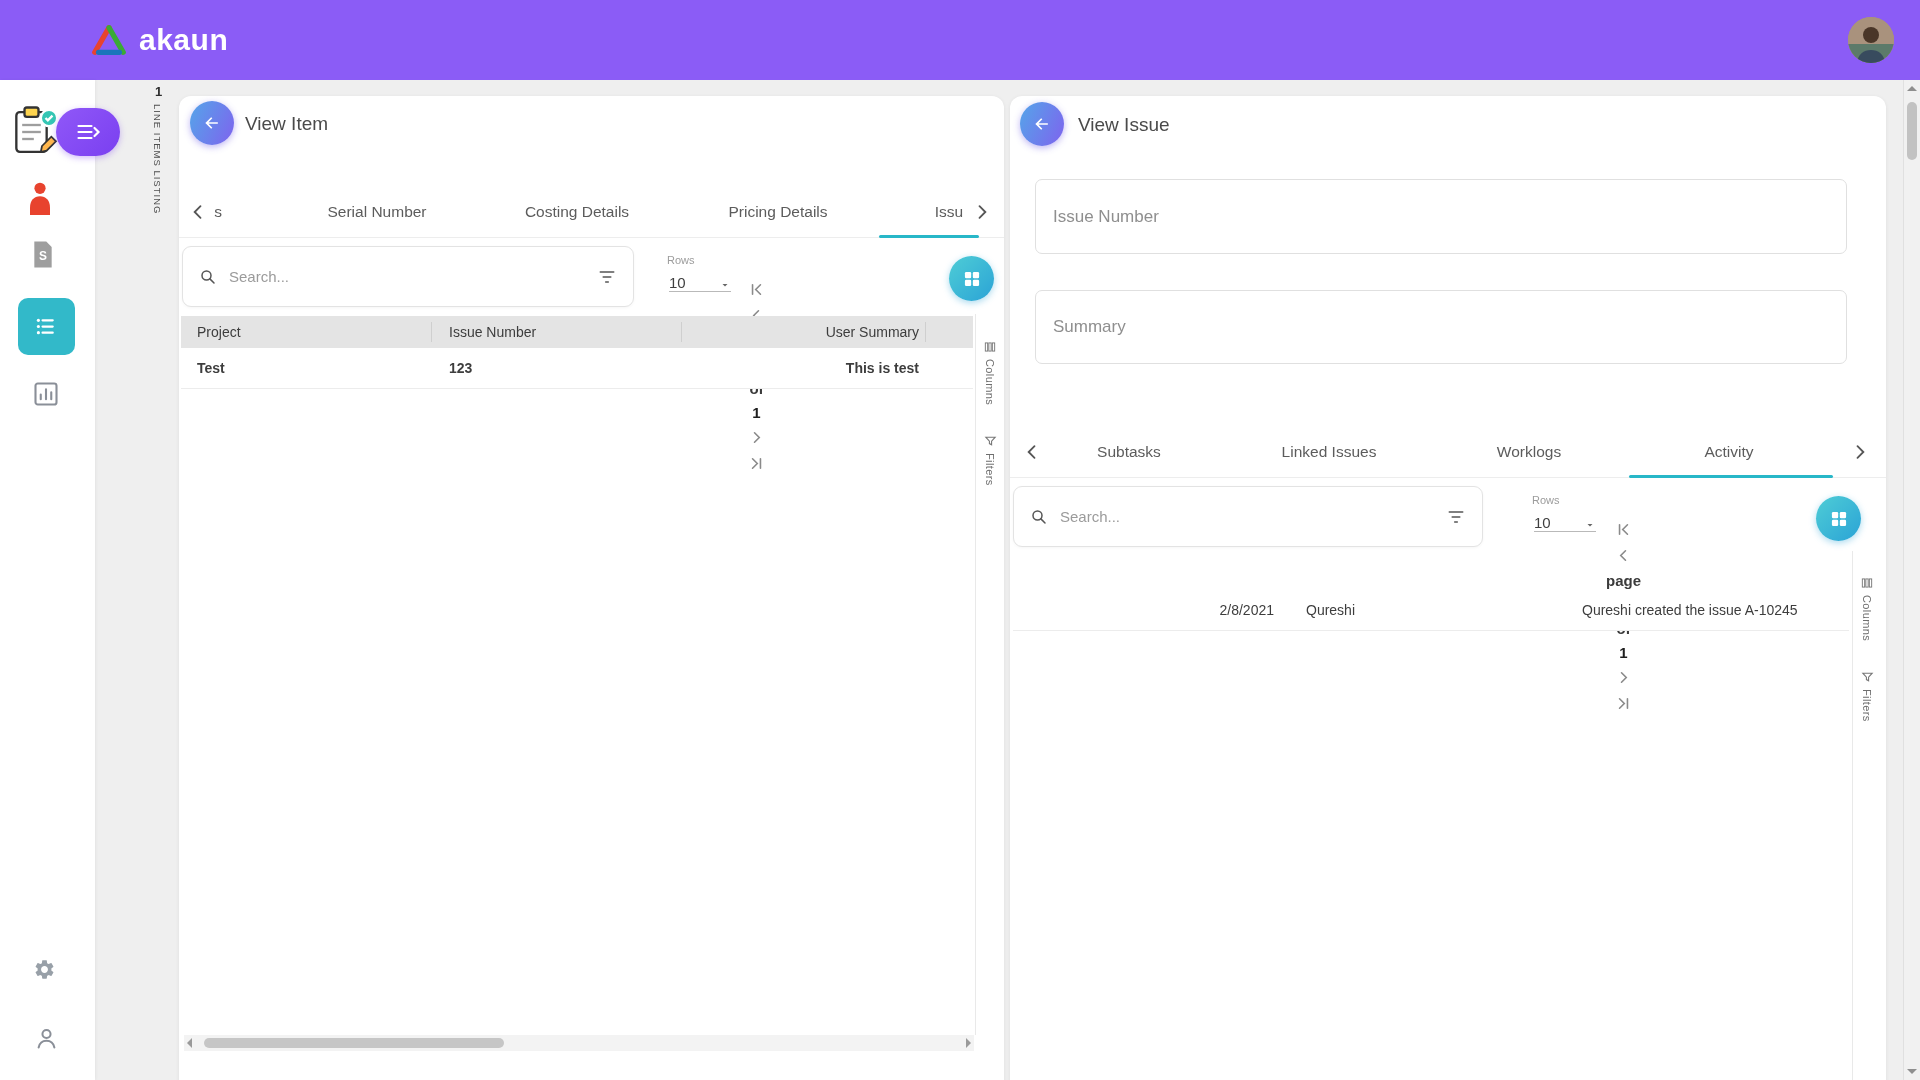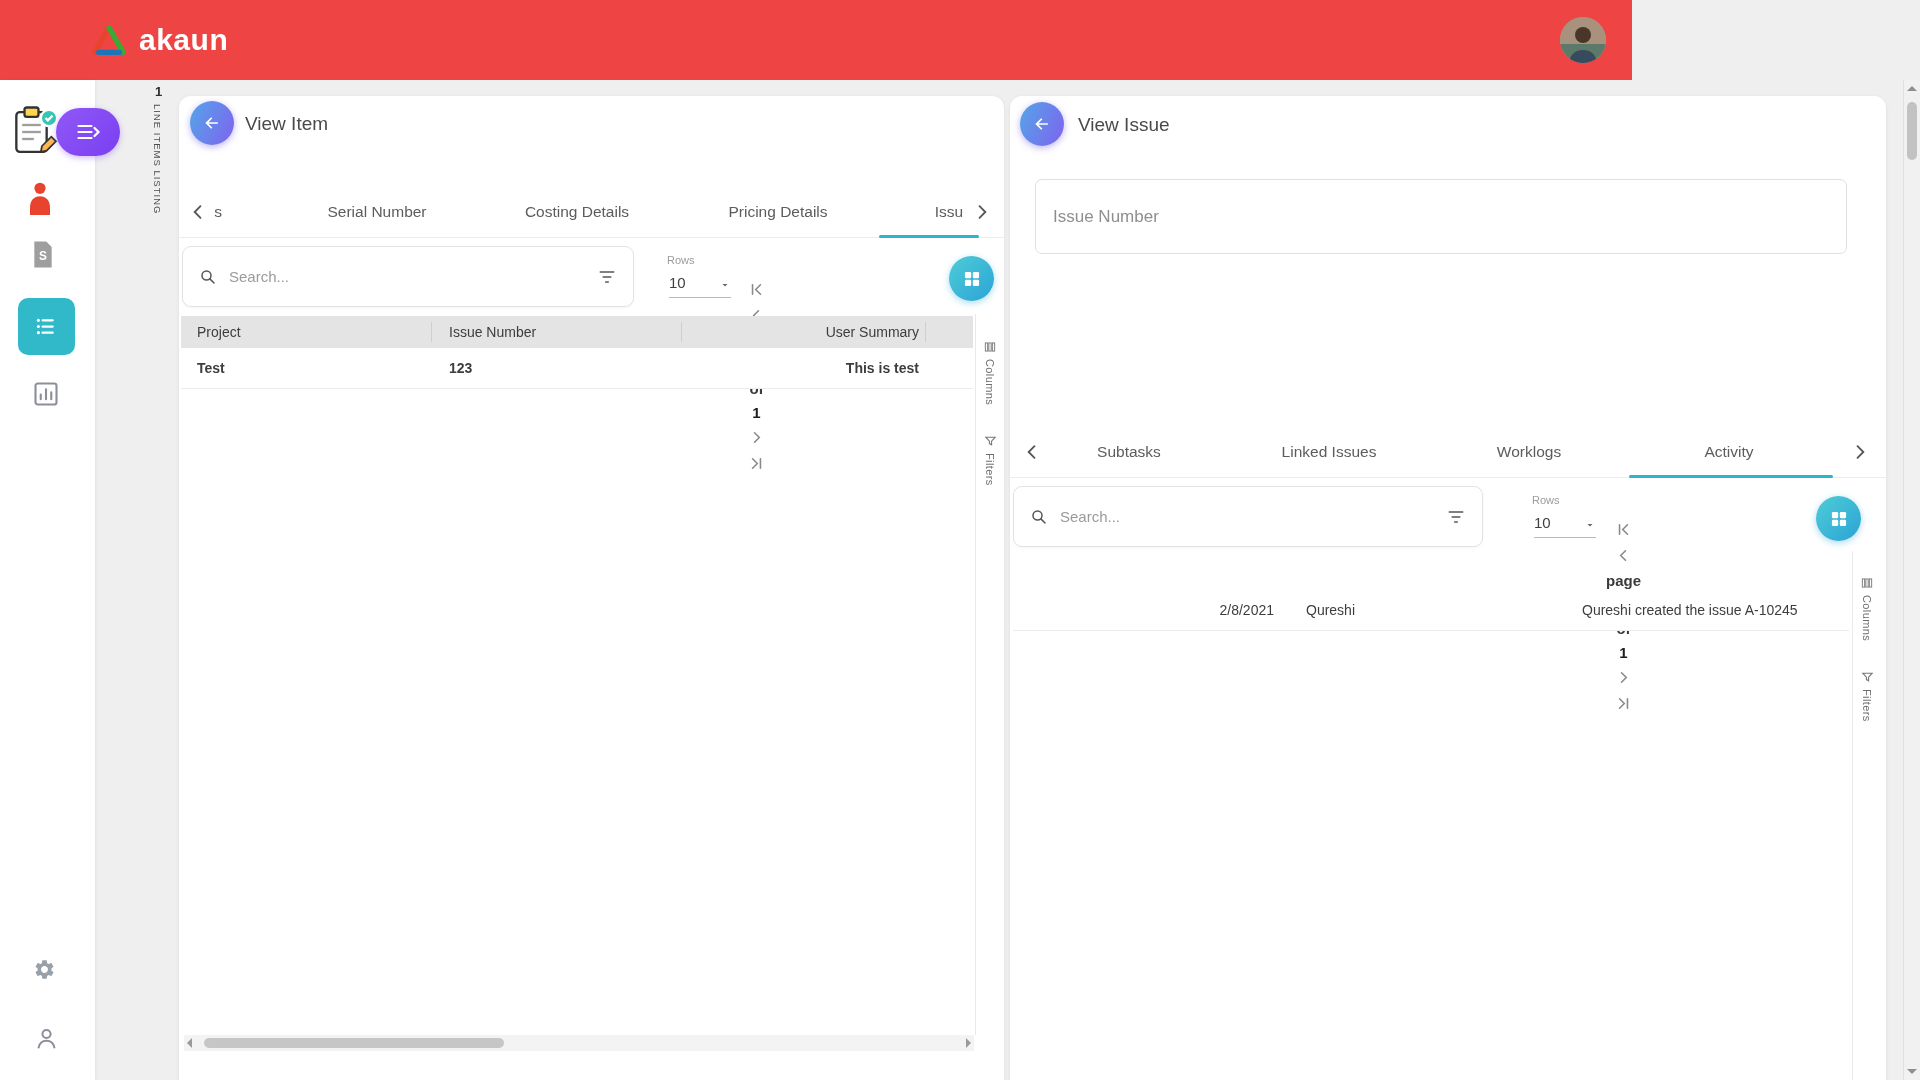--- a/index.html
+++ b/index.html
@@ -2,21 +2,21 @@
 <html><head>
 <meta charset="utf-8">
 <title>akaun</title>
 <style>
   html,body{margin:0;padding:0;background:#efefef;}
   *{box-sizing:border-box;}
   .stage{position:relative;width:1920px;height:1080px;background:#efefef;
          font-family:"Liberation Sans",sans-serif;overflow:hidden;}
 
   
-  .header{position:absolute;left:0;top:0;width:1632px;height:80px;background:#ef4444;}
+  .header{position:absolute;left:0;top:0;width:1920px;height:80px;background:#8b5cf6;}
   .logo{position:absolute;left:90px;top:0;height:80px;display:flex;align-items:center;gap:11px;cursor:pointer;}
   .logo-text{color:#fff;font-size:30px;font-weight:700;letter-spacing:.5px;}
   .avatar{position:absolute;right:26px;top:17px;width:46px;height:46px;border-radius:50%;overflow:hidden;cursor:pointer;background:#a9927d;}
 
   
   .sidebar{position:absolute;left:0;top:80px;width:95px;height:1000px;background:#fff;box-shadow:1px 0 3px rgba(0,0,0,.05);}
   .sb-item{position:absolute;cursor:pointer;display:flex;align-items:center;justify-content:center;}
   .sb-clip{left:6px;top:22px;width:58px;height:60px;}
   .sb-pill{left:56px;top:28px;width:64px;height:48px;border-radius:24px;z-index:4;
            background:linear-gradient(135deg,#9058f8,#7a3ff0);box-shadow:0 2px 6px rgba(122,63,240,.35);}
@@ -68,21 +68,21 @@
   .card-right .search-box{left:3px;top:390px;width:470px;}
   .search-input{flex:1;border:none;outline:none;font-size:15px;color:#444;margin-left:10px;background:transparent;
                 font-family:"Liberation Sans",sans-serif;}
   .search-input::placeholder{color:#9b9b9b;}
   .filter-btn{cursor:pointer;display:flex;}
 
   .rows-label{position:absolute;font-size:11px;color:#9c9c9c;}
   .card-left .rows-label{left:488px;top:158px;}
   .card-right .rows-label{left:522px;top:398px;}
   .rows-select{position:absolute;width:62px;display:flex;align-items:flex-end;justify-content:space-between;
-               border-bottom:1px solid #b9b9b9;padding-bottom:6px;font-size:15px;color:#3f3f3f;cursor:pointer;}
+               border-bottom:1px solid #b9b9b9;font-size:15px;color:#3f3f3f;cursor:pointer;}
   .card-left .rows-select{left:490px;top:178px;}
   .card-right .rows-select{left:524px;top:418px;}
 
   .pager{position:absolute;display:flex;align-items:center;gap:7px;flex-direction:column;}
   .card-left .pager{left:560px;top:184px;}
   .card-right .pager{left:596px;top:424px;}
   .pg-btn{display:flex;cursor:pointer;}
   .pg-word{font-size:15px;font-weight:600;color:#3b3b3b;}
   .pg-num{font-size:15px;font-weight:800;color:#1f1f1f;}
 
@@ -359,20 +359,23 @@
     <button class="back-btn">
       <svg width="20" height="20" viewBox="0 0 24 24">
         <path d="M19 11H7.8l4.6-4.6L11 5l-7 7 7 7 1.4-1.4L7.8 13H19z" fill="#fff"></path>
       </svg>
     </button>
     <h1 class="panel-title">View Issue</h1>
 
     <div class="field f1">
       <span>Issue Number</span>
     </div>
+    <div class="field f2">
+      <span>Summary</span>
+    </div>
 
     <div class="tabs-row">
       <span class="tab-chev chev-l">
         <svg width="20" height="20" viewBox="0 0 24 24">
           <path d="M15 5l-7 7 7 7" stroke="#555" stroke-width="2.2" fill="none" stroke-linecap="round"></path>
         </svg>
       </span>
       <span class="tab t0">Subtasks</span>
       <span class="tab t1">Linked Issues</span>
       <span class="tab t2">Worklogs</span>

